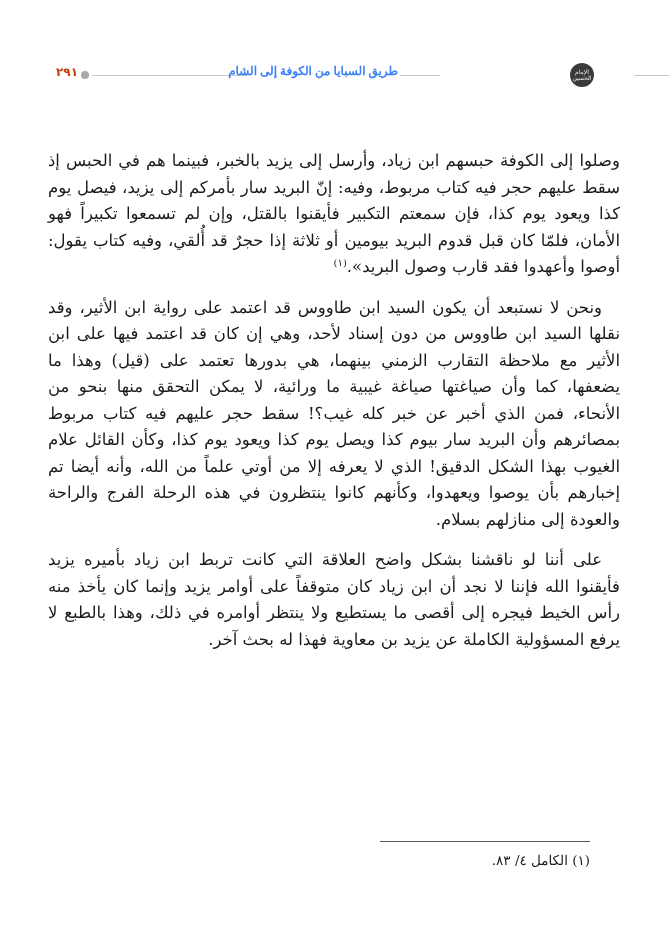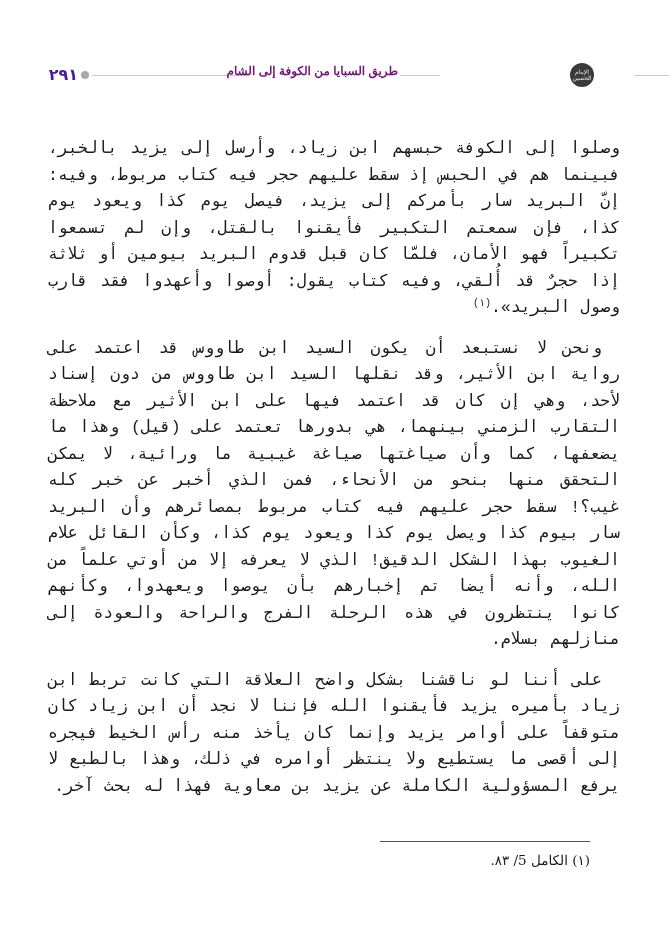--- a/index.html
+++ b/index.html
@@ -23,34 +23,34 @@
     display: flex; align-items: center; justify-content: center;
     color: #e8e8e8; font-size: 6px; line-height: 6px; text-align: center;
     overflow: hidden;
   }
   .page-dot {
     position: absolute; left: 81px; top: 11px; width: 8px; height: 8px;
     border-radius: 50%; background: #a9a9a9;
   }
   .page-num {
     position: absolute; left: 54px; top: 5px; width: 24px;
-    font-family: "DejaVu Sans", sans-serif; font-size: 16px; font-weight: bold;
-    color: #4c1d95; text-align: right; direction: rtl;
+    font-family: "DejaVu Sans", sans-serif; font-size: 12px; font-weight: bold;
+    color: #c2410c; text-align: right; direction: rtl;
   }
   .running-title {
     position: absolute; left: 258px; top: 4px; width: 140px;
-    font-family: Liberation Sans, sans-serif; font-size: 12px; font-weight: bold;
-    color: #701a75; direction: rtl; text-align: right; white-space: nowrap;
+    font-family: Liberation Serif, serif; font-size: 12px; font-weight: bold;
+    color: #3b82f6; direction: rtl; text-align: right; white-space: nowrap;
   }
   .body-text {
     position: absolute; top: 136px; left: 48px; width: 572px;
     direction: rtl; text-align: justify; text-align-last: right;
     font-size: 16.5px; line-height: 26.5px;
   }
-  .body-text p { margin: 0 0 14px 0; text-indent: 0; font-family: Liberation Mono, monospace; }
+  .body-text p { margin: 12px 0 14px 0; text-indent: 0; }
   .body-text p.indent { text-indent: 18px; }
   sup.fn { font-size: 10px; vertical-align: super; line-height: 0; }
   .fn-rule {
     position: absolute; left: 380px; top: 841px; width: 210px; height: 1px;
     background: #555;
   }
   .footnote {
     position: absolute; left: 300px; top: 850px; width: 290px;
     direction: rtl; text-align: right; font-size: 13.5px; line-height: 20px;
   }
@@ -70,13 +70,13 @@
   <div class="running-title">طريق السبايا من الكوفة إلى الشام</div>
 </div>
 
 <div class="body-text">
   <p><span>وصلوا إلى الكوفة حبسهم ابن زياد، وأرسل إلى يزيد بالخبر، فبينما هم في الحبس إذ سقط عليهم حجر فيه كتاب مربوط، وفيه: إنّ البريد سار بأمركم إلى يزيد، فيصل يوم كذا ويعود يوم كذا، فإن سمعتم التكبير فأيقنوا بالقتل، وإن لم تسمعوا تكبيراً فهو الأمان، فلمّا كان قبل قدوم البريد بيومين أو ثلاثة إذا حجرٌ قد أُلقي، وفيه كتاب يقول: أوصوا وأعهدوا فقد قارب وصول البريد».</span><sup class="fn">(١)</sup></p>
   <p class="indent">ونحن لا نستبعد أن يكون السيد ابن طاووس قد اعتمد على رواية ابن الأثير، وقد نقلها السيد ابن طاووس من دون إسناد لأحد، وهي إن كان قد اعتمد فيها على ابن الأثير مع ملاحظة التقارب الزمني بينهما، هي بدورها تعتمد على (قيل) وهذا ما يضعفها، كما وأن صياغتها صياغة غيبية ما ورائية، لا يمكن التحقق منها بنحو من الأنحاء، فمن الذي أخبر عن خبر كله غيب؟! سقط حجر عليهم فيه كتاب مربوط بمصائرهم وأن البريد سار بيوم كذا ويصل يوم كذا ويعود يوم كذا، وكأن القائل علام الغيوب بهذا الشكل الدقيق! الذي لا يعرفه إلا من أوتي علماً من الله، وأنه أيضا تم إخبارهم بأن يوصوا ويعهدوا، وكأنهم كانوا ينتظرون في هذه الرحلة الفرج والراحة والعودة إلى منازلهم بسلام.</p>
   <p class="indent">على أننا لو ناقشنا بشكل واضح العلاقة التي كانت تربط ابن زياد بأميره يزيد فأيقنوا الله فإننا لا نجد أن ابن زياد كان متوقفاً على أوامر يزيد وإنما كان يأخذ منه رأس الخيط فيجره إلى أقصى ما يستطيع ولا ينتظر أوامره في ذلك، وهذا بالطبع لا يرفع المسؤولية الكاملة عن يزيد بن معاوية فهذا له بحث آخر.</p>
 </div>
 
 <div class="fn-rule"></div>
-<div class="footnote">(١) الكامل 5/ ٨٣.</div>
+<div class="footnote">(١) الكامل ٤/ ٨٣.</div>
 
 </body></html>

